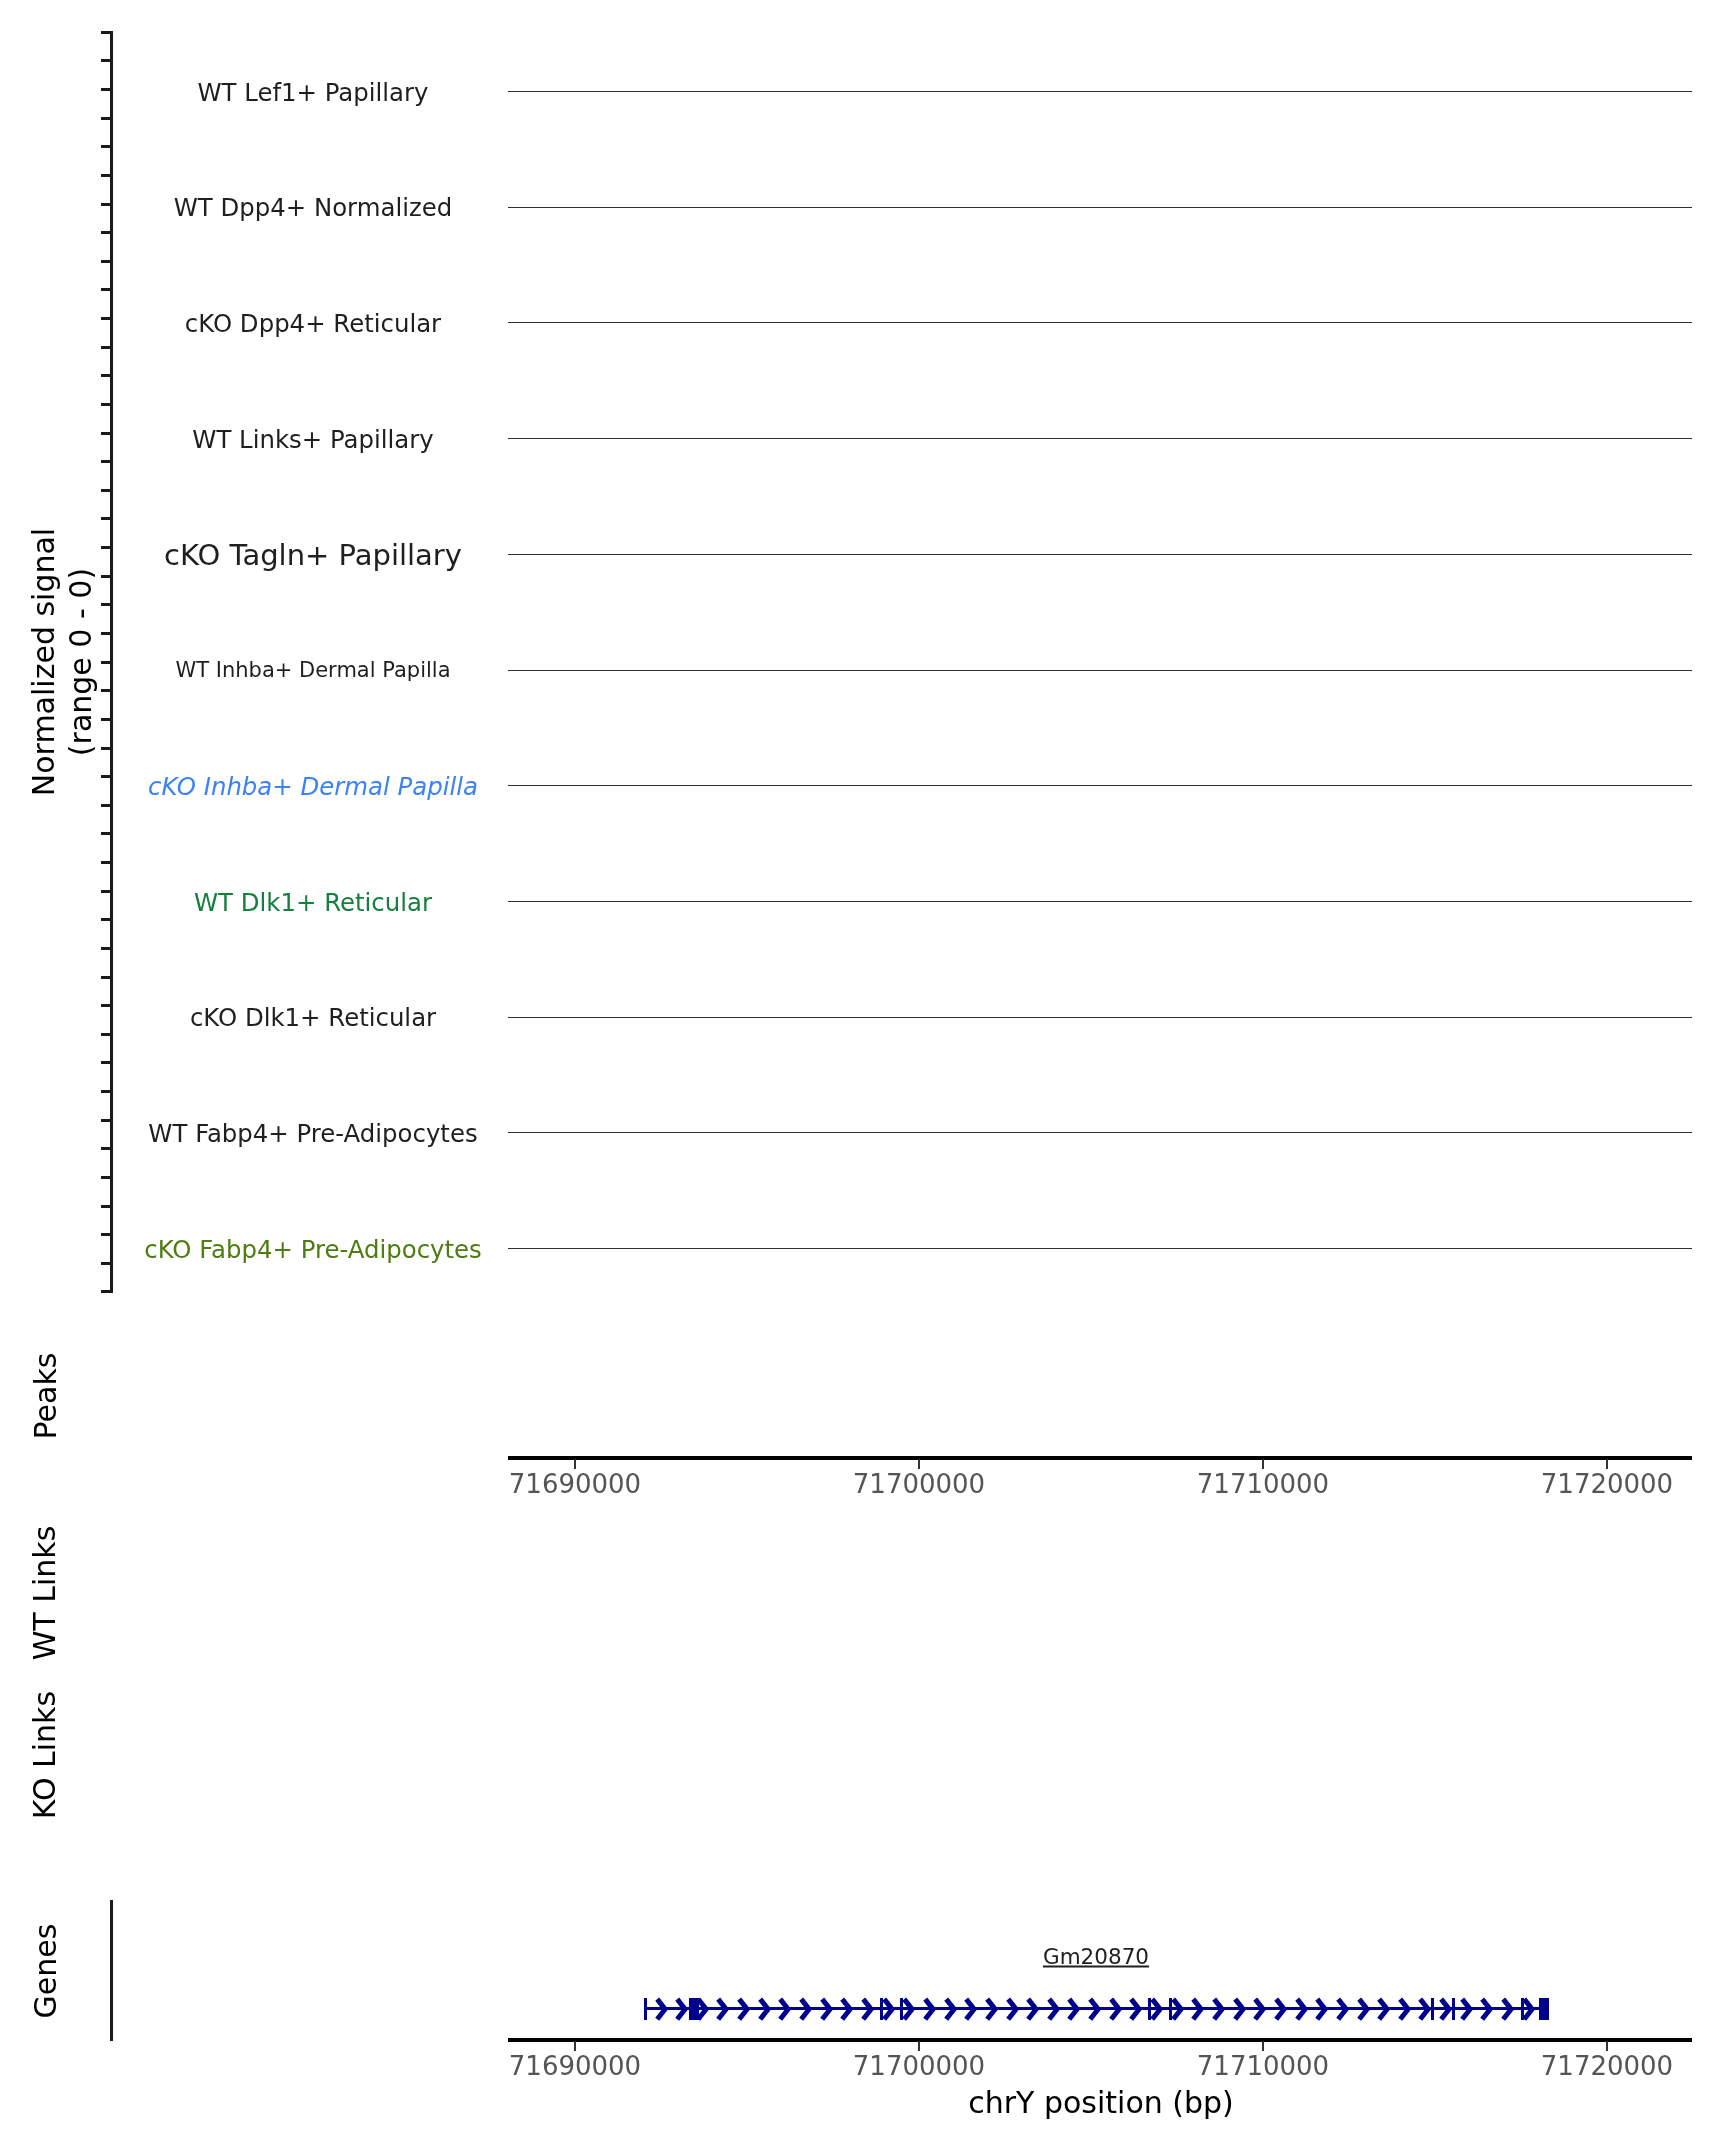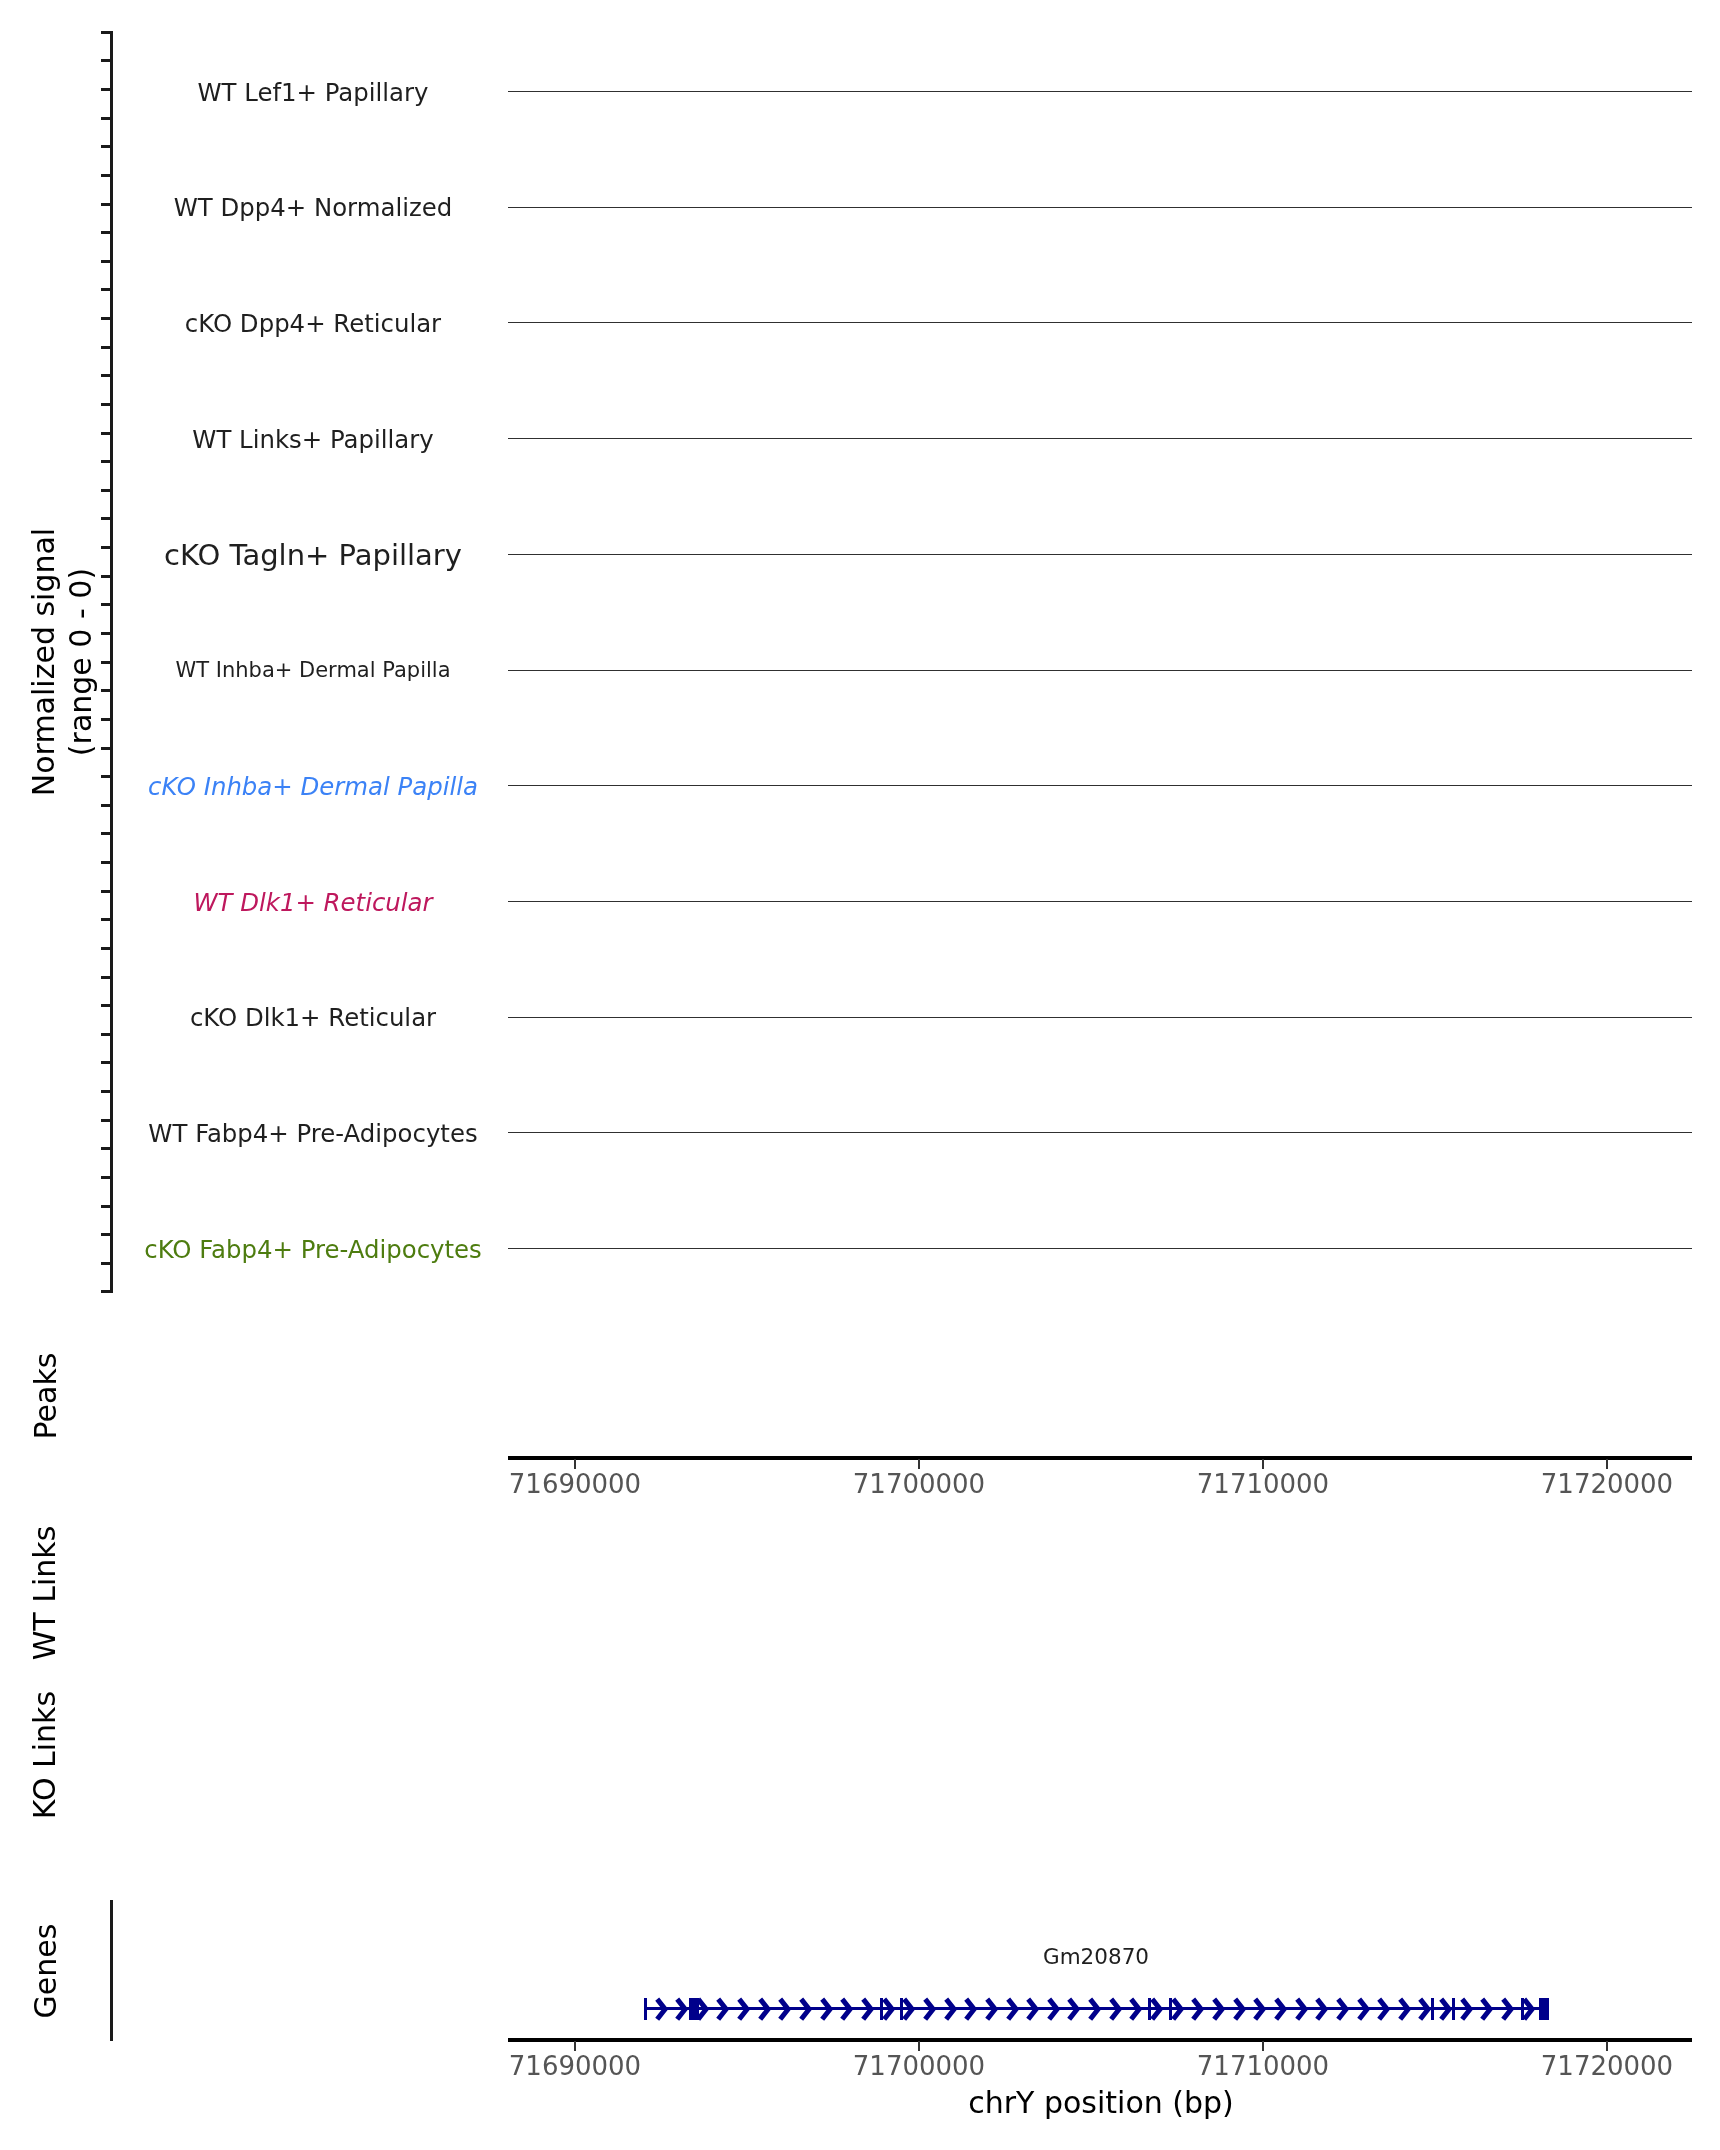--- a/index.html
+++ b/index.html
@@ -33,21 +33,21 @@
 <div class="canvas">
 
   <div class="rot y-title" style="left:43px;top:662px;">Normalized signal</div>
   <div class="rot y-title" style="left:80px;top:662px;">(range 0 - 0)</div>
 
   <div class="rot section-label" style="left:45px;top:1396px;">Peaks</div>
   <div class="rot section-label" style="left:44px;top:1593px;">WT Links</div>
   <div class="rot section-label" style="left:44px;top:1755px;">KO Links</div>
   <div class="rot section-label" style="left:45px;top:1971px;">Genes</div>
 
-  <div class="ctr gene-name" style="left:1096px;top:1956px;">Gm20870</div>
+  <div class="ctr gene-name" style="left:1096px;top:1956px;text-decoration:underline;">Gm20870</div>
 
   <div class="ctr x-title" style="left:1101px;top:2102px;">chrY position (bp)</div>
 
   <div class="abs" id="gen" style="left:0;top:0;width:1721px;height:2151px;">
       <div style="position: absolute; left: 110px; top: 31px; width: 2.9px; height: 1262px; background: rgb(26, 26, 26);"></div>
       <div style="position: absolute; left: 101px; top: 31px; width: 9.3px; height: 2.9px; background: rgb(26, 26, 26);"></div>
       <div style="position: absolute; left: 101px; top: 59px; width: 9.3px; height: 2.9px; background: rgb(26, 26, 26);"></div>
       <div style="position: absolute; left: 101px; top: 88px; width: 9.3px; height: 2.9px; background: rgb(26, 26, 26);"></div>
       <div style="position: absolute; left: 101px; top: 117px; width: 9.3px; height: 2.9px; background: rgb(26, 26, 26);"></div>
       <div style="position: absolute; left: 101px; top: 145px; width: 9.3px; height: 2.9px; background: rgb(26, 26, 26);"></div>
@@ -98,21 +98,21 @@
       <div style="position: absolute; left: 313px; top: 323px; transform: translate(-50%, -50%); white-space: nowrap; font-size: 24.4px; color: rgb(31, 31, 31);">cKO Dpp4+ Reticular</div>
       <div style="position: absolute; left: 508px; top: 322px; width: 1184px; height: 1.4px; background: rgb(48, 48, 48);"></div>
       <div style="position: absolute; left: 313px; top: 439px; transform: translate(-50%, -50%); white-space: nowrap; font-size: 24.4px; color: rgb(31, 31, 31);">WT Links+ Papillary</div>
       <div style="position: absolute; left: 508px; top: 438px; width: 1184px; height: 1.4px; background: rgb(48, 48, 48);"></div>
       <div style="position: absolute; left: 313px; top: 555px; transform: translate(-50%, -50%); white-space: nowrap; font-size: 29px; color: rgb(31, 31, 31);">cKO Tagln+ Papillary</div>
       <div style="position: absolute; left: 508px; top: 554px; width: 1184px; height: 1.4px; background: rgb(48, 48, 48);"></div>
       <div style="position: absolute; left: 313px; top: 670px; transform: translate(-50%, -50%); white-space: nowrap; font-size: 21px; color: rgb(31, 31, 31);">WT Inhba+ Dermal Papilla</div>
       <div style="position: absolute; left: 508px; top: 670px; width: 1184px; height: 1.4px; background: rgb(48, 48, 48);"></div>
       <div style="position: absolute; left: 313px; top: 786px; transform: translate(-50%, -50%); white-space: nowrap; font-size: 24.4px; color: #3b82f6; font-style: italic;">cKO Inhba+ Dermal Papilla</div>
       <div style="position: absolute; left: 508px; top: 785px; width: 1184px; height: 1.4px; background: rgb(48, 48, 48);"></div>
-      <div style="position: absolute; left: 313px; top: 902px; transform: translate(-50%, -50%); white-space: nowrap; font-size: 24.4px; color: #be185d; font-style: italic;">WT Dlk1+ Reticular</div>
+      <div style="position: absolute; left: 313px; top: 902px; transform: translate(-50%, -50%); white-space: nowrap; font-size: 24.4px; color: #15803d;">WT Dlk1+ Reticular</div>
       <div style="position: absolute; left: 508px; top: 901px; width: 1184px; height: 1.4px; background: rgb(48, 48, 48);"></div>
       <div style="position: absolute; left: 313px; top: 1017px; transform: translate(-50%, -50%); white-space: nowrap; font-size: 24.4px; color: rgb(31, 31, 31);">cKO Dlk1+ Reticular</div>
       <div style="position: absolute; left: 508px; top: 1017px; width: 1184px; height: 1.4px; background: rgb(48, 48, 48);"></div>
       <div style="position: absolute; left: 313px; top: 1133px; transform: translate(-50%, -50%); white-space: nowrap; font-size: 24.4px; color: rgb(31, 31, 31);">WT Fabp4+ Pre-Adipocytes</div>
       <div style="position: absolute; left: 508px; top: 1132px; width: 1184px; height: 1.4px; background: rgb(48, 48, 48);"></div>
       <div style="position: absolute; left: 313px; top: 1249px; transform: translate(-50%, -50%); white-space: nowrap; font-size: 24.4px; color: #4d7c0f;">cKO Fabp4+ Pre-Adipocytes</div>
       <div style="position: absolute; left: 508px; top: 1248px; width: 1184px; height: 1.4px; background: rgb(48, 48, 48);"></div>
       <div style="position: absolute; left: 508px; top: 1456px; width: 1184px; height: 3.6px; background: rgb(0, 0, 0);"></div>
       <div style="position: absolute; left: 574px; top: 1459px; width: 2.2px; height: 10px; background: rgb(51, 51, 51);"></div>
       <div style="position: absolute; left: 575px; top: 1484px; transform: translate(-50%, -50%); white-space: nowrap; font-size: 26px; color: rgb(85, 85, 85);">71690000</div>

